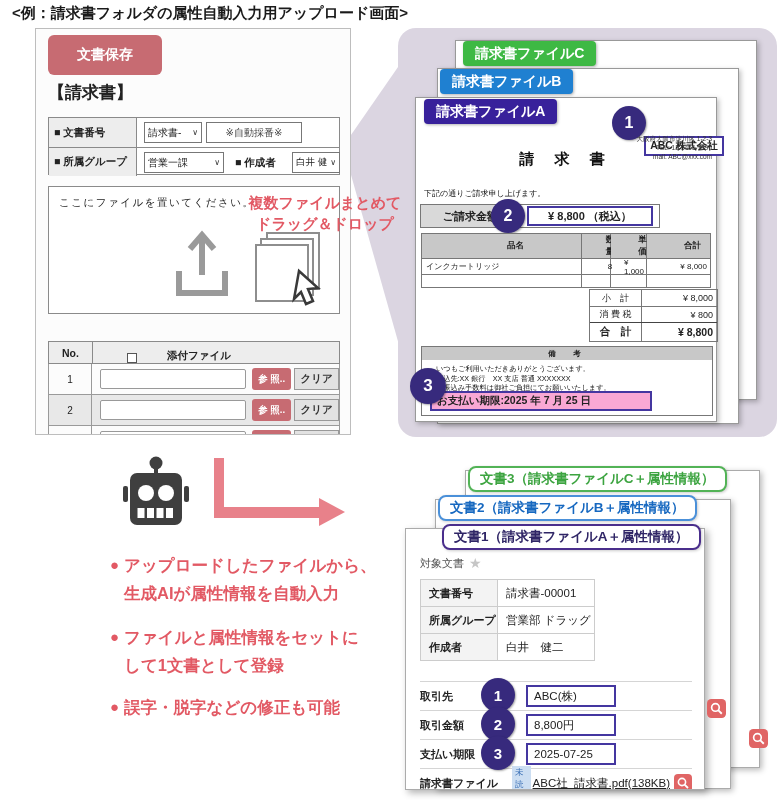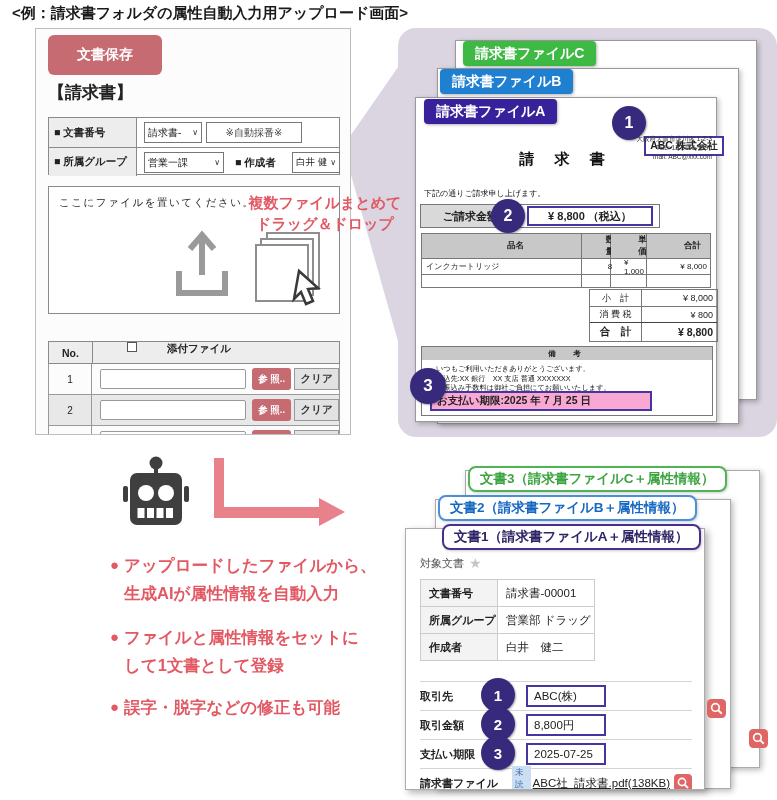--- a/index.html
+++ b/index.html
@@ -22,21 +22,21 @@
   .fr-label { position:absolute; left:0; top:0; width:88px; height:100%; background:#EDEDED; border-right:1px solid #8A8A8A; font-size:10.5px; font-weight:bold; display:flex; align-items:center; padding-left:5px; white-space:nowrap; }
   .mini-select { position:absolute; top:4px; height:21px; border:1px solid #777; background:#fff; font-size:10px; display:flex; align-items:center; justify-content:space-between; padding:0 3px; white-space:nowrap; cursor:pointer; }
   .mini-input { position:absolute; top:4px; height:21px; border:1px solid #777; background:#fff; font-size:10px; color:#444; display:flex; align-items:center; justify-content:center; white-space:nowrap; }
   .chev { font-size:8px; color:#333; margin-left:3px; }
   .inline-label { position:absolute; top:0; height:29px; display:flex; align-items:center; font-size:10.5px; font-weight:bold; white-space:nowrap; }
 
   .dropzone { left:12px; top:157px; width:292px; height:128px; border:1px solid #8A8A8A; background:#fff; }
   .dz-hint { position:absolute; left:10px; top:9px; font-size:10.5px; letter-spacing:1.5px; color:#222; }
 
   .attach-table { left:12px; top:312px; width:292px; }
-  .at-header { display:flex; align-items:flex-start; height:23px; border:1px solid #8A8A8A; background:#EDEDED;gap:24px; }
+  .at-header { display:flex; align-items:flex-end; height:23px; border:1px solid #8A8A8A; background:#EDEDED;gap:24px; }
   .at-no { width:44px; height:100%; border-right:1px solid #8A8A8A; display:flex; align-items:center; justify-content:center; font-size:10.5px; }
   .at-check { width:10px; height:10px; border:1px solid #555; background:#fff; margin:0 6px 0 10px; cursor:pointer; }
   .at-filelabel { font-size:10.5px; font-weight:bold; }
   .at-row { display:flex; align-items:center; height:31px; border:1px solid #9A9A9A; border-top:none; }
   .at-row.alt { background:#E8E8E8; }
   .at-row .num { width:44px; align-self:stretch; border-right:1px solid #9A9A9A; display:flex; align-items:center; justify-content:center; font-size:10px; }
   .at-input { width:150px; height:20px; margin-left:8px; border:1px solid #999; background:#fff; border-radius:2px; cursor:text; }
   .btn-browse { width:40px; height:22px; margin-left:6px; background:#C76B72; color:#fff; font-size:9.5px; font-weight:bold; border-radius:3px; display:flex; align-items:center; justify-content:center; cursor:pointer; white-space:nowrap; }
   .btn-clear { width:46px; height:22px; margin-left:3px; background:#E2E2E2; border:1px solid #999; color:#333; font-size:10.5px; font-weight:bold; display:flex; align-items:center; justify-content:center; cursor:pointer; white-space:nowrap; }
 
@@ -96,21 +96,21 @@
 
   .target-row { left:14px; top:26px; display:flex; align-items:center; font-size:11px; color:#555; }
   .star { font-size:14px; color:#C6C6C6; margin-left:5px; cursor:pointer; }
   .info-row { display:flex; }
   .info-row + .info-row { margin-top:-1px; }
   .info-label { width:78px; height:28px; background:#F3F3F3; border:1px solid #CCC; font-size:11px; font-weight:bold; display:flex; align-items:center; padding-left:8px; white-space:nowrap; }
   .info-value { width:97px; height:28px; background:#fff; border:1px solid #CCC; border-left:none; font-size:11.5px; display:flex; align-items:center; padding-left:8px; white-space:nowrap; }
   .ai-table { left:14px; top:152px; width:272px; border-top:1px solid #D5D5D5; }
   .ai-row { display:flex; align-items:center; height:29px; border-bottom:1px solid #D5D5D5; }
   .ai-label { width:92px; font-size:11px; font-weight:bold; white-space:nowrap; }
-  .ai-box { margin-left:14px; width:80px; height:22px; background:#fff; font-size:11.5px; display:flex; align-items:center; padding-left:6px; white-space:nowrap; }
+  .ai-box { margin-left:14px; width:90px; height:22px; background:#fff; font-size:11.5px; display:flex; align-items:center; padding-left:6px; white-space:nowrap; }
   .unread { font-size:8.5px; background:#CCDEF2; color:#3A6FB5; padding:1px 3px; margin:-8px 2px 0 14px; }
   .file-link { font-size:11.5px; color:#222; text-decoration:underline; cursor:pointer; white-space:nowrap; }
   .mag { margin-left:4px; cursor:pointer; display:inline-flex; }
 </style>
 </head>
 <body>
 
 <div class="stage">
 
   <div class="abs b nowrap" style="left:12px; top:4px; font-size:15px; color:#1A1A1A;">&lt;例：請求書フォルダの属性自動入力用アップロード画面&gt;</div>

